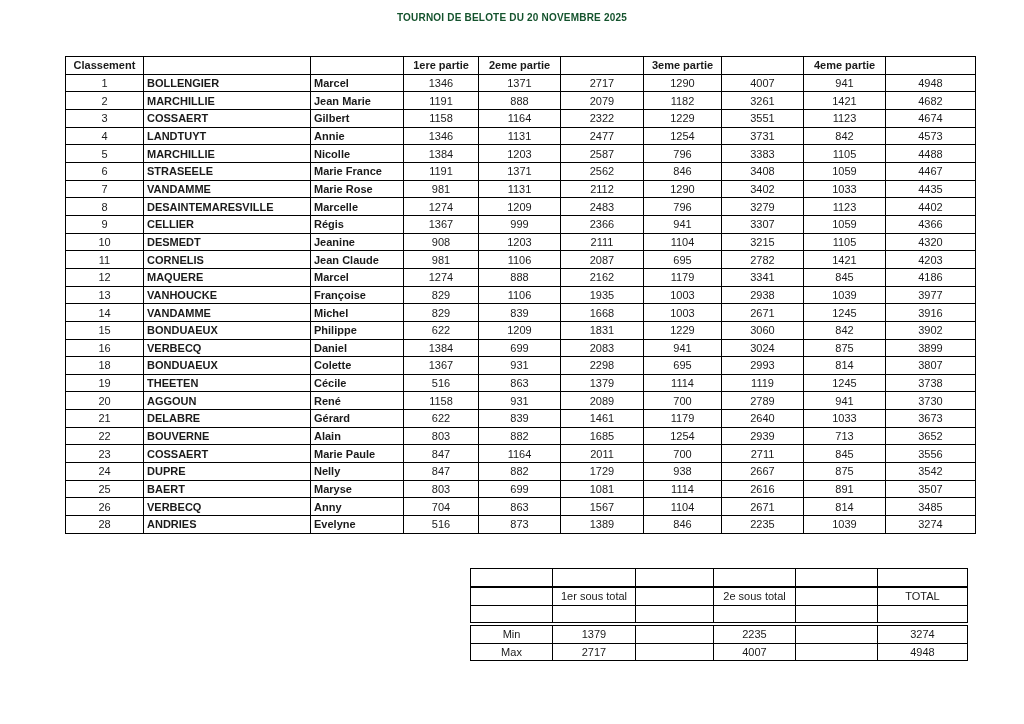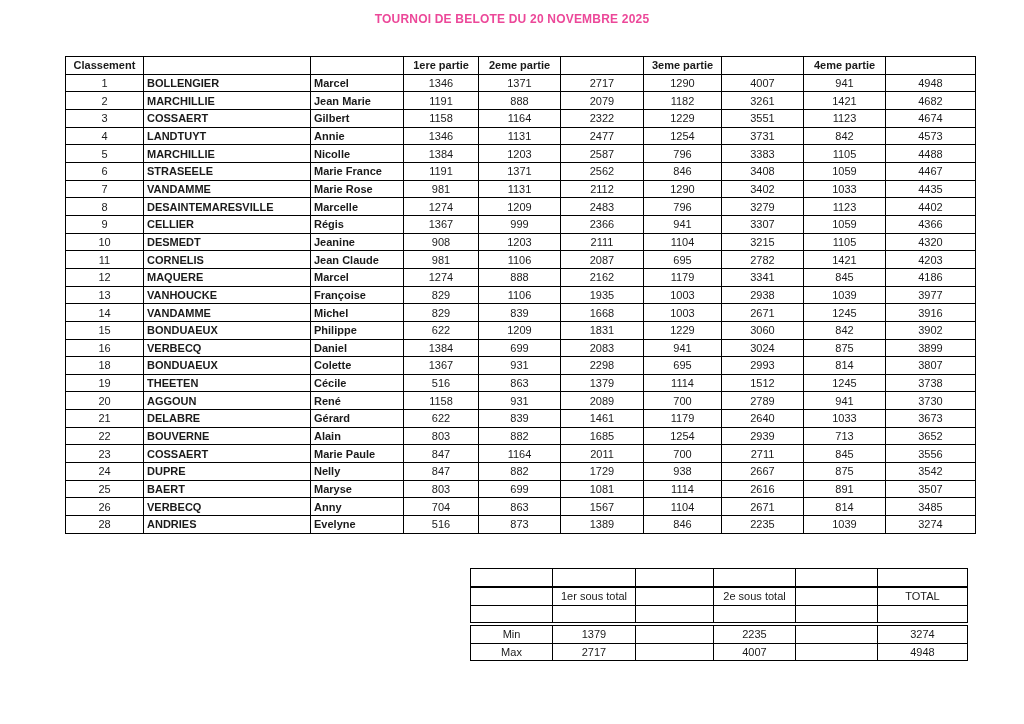--- a/index.html
+++ b/index.html
@@ -16,23 +16,23 @@
     color: #161616;
     overflow: hidden;
   }
   .title {
     position: absolute;
     top: 12px;
     left: 0;
     width: 100%;
     text-align: center;
     font-weight: bold;
-    font-size: 12px;
+    font-size: 10px;
     letter-spacing: 0.2px;
-    color: #ec4899;
+    color: #14532d;
   }
   table {
     border-collapse: collapse;
     table-layout: fixed;
   }
   td, th {
     border: 1px solid #000000;
     height: 16.66px;
     padding: 0 3px;
     font-size: 11px;
@@ -303,21 +303,21 @@
           <td>3807</td>
         </tr>
         <tr>
           <td>19</td>
           <td class="name">THEETEN</td>
           <td class="name">Cécile</td>
           <td>516</td>
           <td>863</td>
           <td>1379</td>
           <td>1114</td>
-          <td>1512</td>
+          <td>1119</td>
           <td>1245</td>
           <td>3738</td>
         </tr>
         <tr>
           <td>20</td>
           <td class="name">AGGOUN</td>
           <td class="name">René</td>
           <td>1158</td>
           <td>931</td>
           <td>2089</td>

